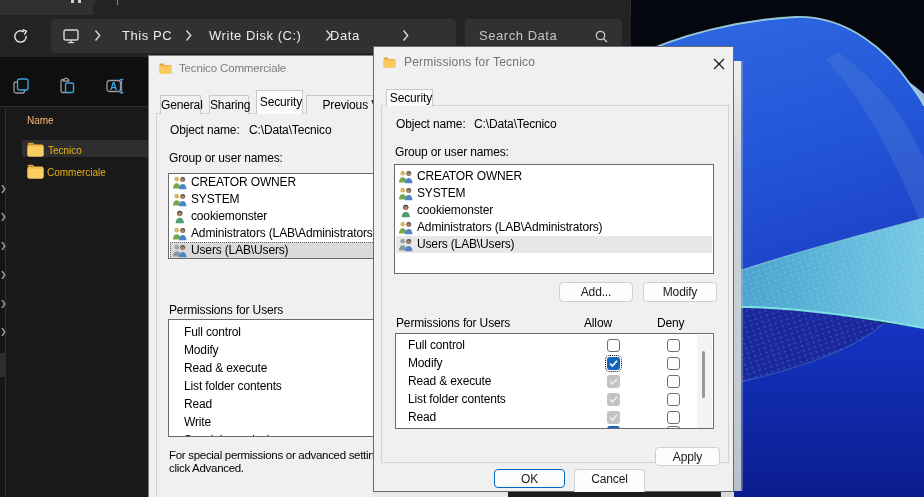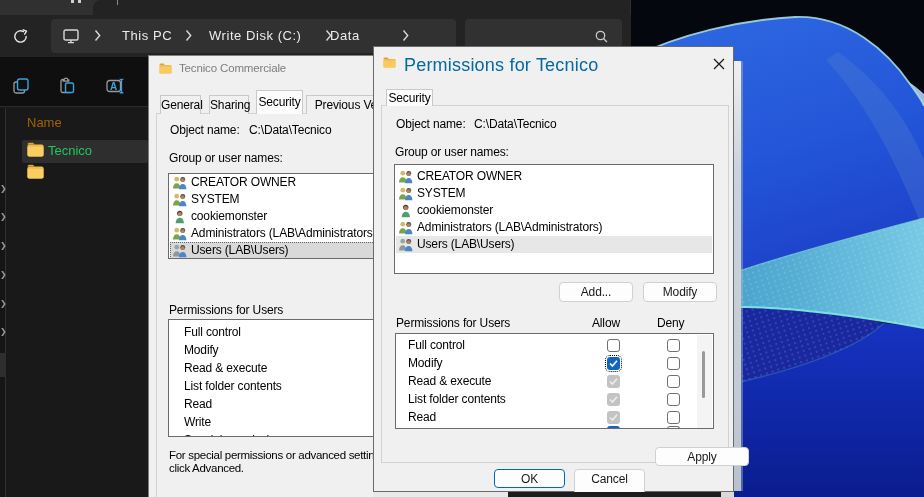--- a/index.html
+++ b/index.html
@@ -10,27 +10,27 @@
 #tab{position:absolute;left:93px;top:0;right:0;height:15px;background:#232323;border-top-left-radius:8px}
 #toolbar{position:absolute;left:0;top:15px;width:631px;height:42px;background:#232323}
 .field{position:absolute;background:#313131;border-radius:4px}
 #addr{left:51px;top:4px;width:405px;height:34px}
 #search{left:465px;top:4px;width:157px;height:34px}
 .crumb{position:absolute;top:4px;height:34px;line-height:34px;color:#ececec;font-size:13px;letter-spacing:.55px}
 .chev{position:absolute;top:14px;width:7px;height:13px;color:#d8d8d8}
 #cmdbar{position:absolute;left:0;top:57px;width:631px;height:50px;background:#0f0f0f;border-bottom:1px solid #2b2b2b}
 #leftrail{position:absolute;left:0;top:108px;width:6px;bottom:0;background:#151515;border-right:1px solid #303030}
 .rchev{position:absolute;left:0px;color:#9a9a9a;font-size:8px}
-#namehdr{position:absolute;left:27px;top:115px;color:#a16207;font-size:13px}
-.frow{position:absolute;left:22px;width:126px;height:23px;color:#22c55e;font-size:13px;line-height:21px}
+#namehdr{position:absolute;left:27px;top:115px;color:#fdba74;font-size:10px}
+.frow{position:absolute;left:22px;width:126px;height:17px;color:#eab308;font-size:10px;line-height:21px}
 
 .dlg{position:absolute;background:#f0f0f0;font-size:12px;color:#000;letter-spacing:-0.15px}
 #props{left:148px;top:55px;width:240px;height:470px;border:1px solid #7d7d7d;z-index:2}
 #perm{left:373px;top:46px;width:361px;height:446px;border:1px solid #6a6a6a;z-index:3}
-.tab1{position:absolute;background:#f0f0f0;border:1px solid #c9c9c9;border-bottom:none;font-size:12px;text-align:center}
+.tab1{position:absolute;background:#f0f0f0;border:1px solid #c9c9c9;border-bottom:none;font-size:12px;text-align:right}
 .tabact{background:#fcfcfc;z-index:2}
 .page{position:absolute;border:1px solid #d2d2d2;background:#f0f0f0}
 .lbox{position:absolute;background:#fff;border:1px solid #6b6b6b;overflow:hidden}
 .lrow{position:absolute;left:1px;right:1px;height:17px;line-height:17px;font-size:12px;white-space:nowrap}
 .lrow svg{vertical-align:-3.5px;margin:0 3px 0 2px}
 .btn{position:absolute;background:#fdfdfd;border:1px solid #d0d0d0;border-radius:4px;font-size:12px;text-align:center;color:#1a1a1a}
 .cb{position:absolute;width:13px;height:13px;border:1px solid #707070;border-radius:3px;background:#fff}
 .cbc{position:absolute;width:13px;height:13px;border-radius:3px;background:#1166bb}
 .cbd{position:absolute;width:13px;height:13px;border-radius:3px;background:#c3c3c3}
 .ck{position:absolute;left:1px;top:1px}
@@ -99,20 +99,21 @@
           <path d="M1.5,1.5 L5.7,6.5 L1.5,11.5" fill="none" stroke="#d8d8d8" stroke-width="1.4"></path>
         </svg>
 <div class="crumb" style="left:209px">Write Disk (C:)</div>
 <svg class="chev" style="left:325px" width="7" height="13" viewBox="0 0 7 13">
           <path d="M1.5,1.5 L5.7,6.5 L1.5,11.5" fill="none" stroke="#d8d8d8" stroke-width="1.4"></path>
         </svg>
 <div class="crumb" style="left:330px">Data</div>
 <svg class="chev" style="left:402px" width="7" height="13" viewBox="0 0 7 13">
           <path d="M1.5,1.5 L5.7,6.5 L1.5,11.5" fill="none" stroke="#d8d8d8" stroke-width="1.4"></path>
         </svg>
+<div class="crumb" style="left:479px;color:#c4c4c4">Search Data</div>
 <svg class="abs" style="left:595px;top:15px" width="13" height="13" viewBox="0 0 13 13">
           <circle cx="5.5" cy="5.5" r="4.2" fill="none" stroke="#c9c9c9" stroke-width="1.3"></circle>
           <path d="M8.7,8.7 L12,12" stroke="#c9c9c9" stroke-width="1.3"></path>
         </svg>
 </div>
 <div id="cmdbar">
 <svg class="abs" style="left:13px;top:21px" width="16" height="16" viewBox="0 0 16 16">
           <rect x="1" y="4" width="10.5" height="11" rx="2" fill="none" stroke="#9a9a9a" stroke-width="1.3"></rect>
           <rect x="4.5" y="1" width="10.5" height="11" rx="2" fill="#0f0f0f" stroke="#38a3dc" stroke-width="1.4"></rect>
         </svg>
@@ -141,20 +142,21 @@
         <path d="M0.5,2.5 C0.5,1.5 1.2,0.8 2.2,0.8 L6,0.8 L7.8,2.6 L0.5,2.6 Z" fill="#e0a33a"></path>
         <rect x="0.5" y="2.6" width="16" height="11.8" rx="1.6" fill="#f5b84a"></rect>
         <path d="M0.5,4.8 L16.5,4.8 L16.5,12.8 C16.5,13.8 15.8,14.4 14.9,14.4 L2.1,14.4 C1.2,14.4 0.5,13.8 0.5,12.8 Z" fill="#fbce62"></path>
       </svg>
 <div class="frow" style="left:48px;top:140px">Tecnico</div>
 <svg class="abs" style="left:27px;top:164px" width="17" height="15" viewBox="0 0 17 15">
         <path d="M0.5,2.5 C0.5,1.5 1.2,0.8 2.2,0.8 L6,0.8 L7.8,2.6 L0.5,2.6 Z" fill="#e0a33a"></path>
         <rect x="0.5" y="2.6" width="16" height="11.8" rx="1.6" fill="#f5b84a"></rect>
         <path d="M0.5,4.8 L16.5,4.8 L16.5,12.8 C16.5,13.8 15.8,14.4 14.9,14.4 L2.1,14.4 C1.2,14.4 0.5,13.8 0.5,12.8 Z" fill="#fbce62"></path>
       </svg>
+<div class="frow" style="left:47px;top:162px">Commerciale</div>
 </div>
 
 <div class="dlg" id="props">
 <svg class="abs" style="left:10px;top:7px" width="13" height="11" viewBox="0 0 13 11">
         <path d="M0.5,1.8 C0.5,1 1,0.5 1.8,0.5 L4.5,0.5 L5.8,1.9 L0.5,1.9 Z" fill="#dfa03d"></path>
         <rect x="0.5" y="1.9" width="12" height="8.6" rx="1.2" fill="#f2b84e"></rect>
         <path d="M0.5,3.4 L12.5,3.4 L12.5,9.2 C12.5,9.9 12,10.5 11.3,10.5 L1.7,10.5 C1,10.5 0.5,9.9 0.5,9.2 Z" fill="#f9cb5f"></path>
       </svg>
 <div class="abs" style="left:30px;top:6px;color:#7d7d7d;font-size:11.5px">Tecnico Commerciale</div>
 
@@ -214,21 +216,21 @@
 </div>
 <div class="abs" style="left:20px;top:393px;width:240px;line-height:12.5px;font-size:11.5px;letter-spacing:-0.3px">For special permissions or advanced setting<br>click Advanced.</div>
 </div>
 
 <div class="dlg" id="perm">
 <svg class="abs" style="left:9px;top:10px" width="13" height="11" viewBox="0 0 13 11">
         <path d="M0.5,1.8 C0.5,1 1,0.5 1.8,0.5 L4.5,0.5 L5.8,1.9 L0.5,1.9 Z" fill="#dfa03d"></path>
         <rect x="0.5" y="1.9" width="12" height="8.6" rx="1.2" fill="#f2b84e"></rect>
         <path d="M0.5,3.4 L12.5,3.4 L12.5,9.2 C12.5,9.9 12,10.5 11.3,10.5 L1.7,10.5 C1,10.5 0.5,9.9 0.5,9.2 Z" fill="#f9cb5f"></path>
       </svg>
-<div class="abs" style="left:30px;top:8px;color:#0369a1;font-size:18px;letter-spacing:.2px">Permissions for Tecnico</div>
+<div class="abs" style="left:30px;top:8px;color:#737373;font-size:12px;letter-spacing:.2px">Permissions for Tecnico</div>
 <svg class="abs" style="left:339px;top:11px" width="12" height="12" viewBox="0 0 12 12">
         <path d="M1,1 L11,11 M11,1 L1,11" stroke="#1a1a1a" stroke-width="1.3"></path>
       </svg>
 
 <div class="page" style="left:7px;top:58px;width:348px;height:358px"></div>
 <div class="tab1 tabact" style="left:12px;top:42px;width:47px;height:17px;line-height:16px">Security</div>
 
 <div class="abs" style="left:22px;top:70px">Object name:</div>
 <div class="abs" style="left:100px;top:70px">C:\Data\Tecnico</div>
 <div class="abs" style="left:21px;top:98px">Group or user names:</div>
@@ -263,21 +265,21 @@
             <circle cx="4.6" cy="3.1" r="2.3" fill="#9aa3a8"></circle>
             <path d="M1,12 C1,9 2.5,7 4.6,7 C6.7,7 8.2,9 8.2,12 Z" fill="#8a98a0"></path>
             <circle cx="10.4" cy="3.4" r="2.4" fill="#4a4a50"></circle>
             <circle cx="10.4" cy="4" r="1.9" fill="#b08358"></circle>
             <path d="M6.8,12.8 C6.8,9.6 8.3,7.6 10.4,7.6 C12.5,7.6 14,9.6 14,12.8 Z" fill="#4c86c8"></path>
           </svg>Users (LAB\Users)</div>
 </div>
 <div class="btn" style="left:185px;top:235px;width:74px;height:20px;line-height:19px">Add...</div>
 <div class="btn" style="left:269px;top:235px;width:74px;height:20px;line-height:19px">Modify</div>
 <div class="abs" style="left:22px;top:269px">Permissions for Users</div>
-<div class="abs" style="left:218px;top:269px">Allow</div>
+<div class="abs" style="left:210px;top:269px">Allow</div>
 <div class="abs" style="left:283px;top:269px">Deny</div>
 <div class="lbox" style="left:21px;top:286px;width:319px;height:96px">
 <div class="abs" style="right:1px;top:1px;width:15px;height:94px;background:#f4f4f4"></div>
 <div class="abs" style="right:8px;top:17px;width:3px;height:47px;background:#999;border-radius:2px"></div>
 <div class="lrow" style="left:12px;top:3px">Full control</div>
 <div class="lrow" style="left:12px;top:21px">Modify</div>
 <div class="lrow" style="left:12px;top:39px">Read &amp; execute</div>
 <div class="lrow" style="left:12px;top:57px">List folder contents</div>
 <div class="lrow" style="left:12px;top:75px">Read</div>
 
@@ -306,21 +308,21 @@
 
 <div class="cb" style="left:271px;top:5px"></div>
 <div class="cb" style="left:271px;top:23px"></div>
 <div class="cb" style="left:271px;top:41px"></div>
 <div class="cb" style="left:271px;top:59px"></div>
 <div class="cb" style="left:271px;top:77px"></div>
 <div class="cb" style="left:271px;top:92px;height:3px;border-bottom:none;border-radius:3px 3px 0 0"></div>
 </div>
 <div class="btn" style="left:120px;top:422px;width:71px;height:19px;line-height:18px;border:1.5px solid #0067c0">OK</div>
 <div class="btn" style="left:200px;top:422px;width:71px;height:32px;line-height:18px">Cancel</div>
-<div class="btn" style="left:281px;top:400px;width:94px;height:19px;line-height:18px">Apply</div>
+<div class="btn" style="left:281px;top:400px;width:65px;height:19px;line-height:18px">Apply</div>
 </div>
 
 <div class="abs" style="left:734px;top:61px;width:7px;height:430px;background:linear-gradient(180deg,#f0f0f0,#ccd3da 25%,#c2cbd4 80%,#b8c2cc);z-index:1"></div>
 <div class="abs" style="left:741px;top:61px;width:2px;height:430px;background:rgba(170,185,200,0.45);z-index:1"></div>
 
 <div class="abs" style="left:373px;top:492px;width:135px;height:5px;background:#e9e9e9;z-index:4"></div>
 <div class="abs" style="left:508px;top:492px;width:213px;height:5px;background:#1d1d1f;z-index:4"></div>
 <div class="abs" style="left:721px;top:492px;width:13px;height:5px;background:#d9d9d9;z-index:4"></div>
 
 </div>

